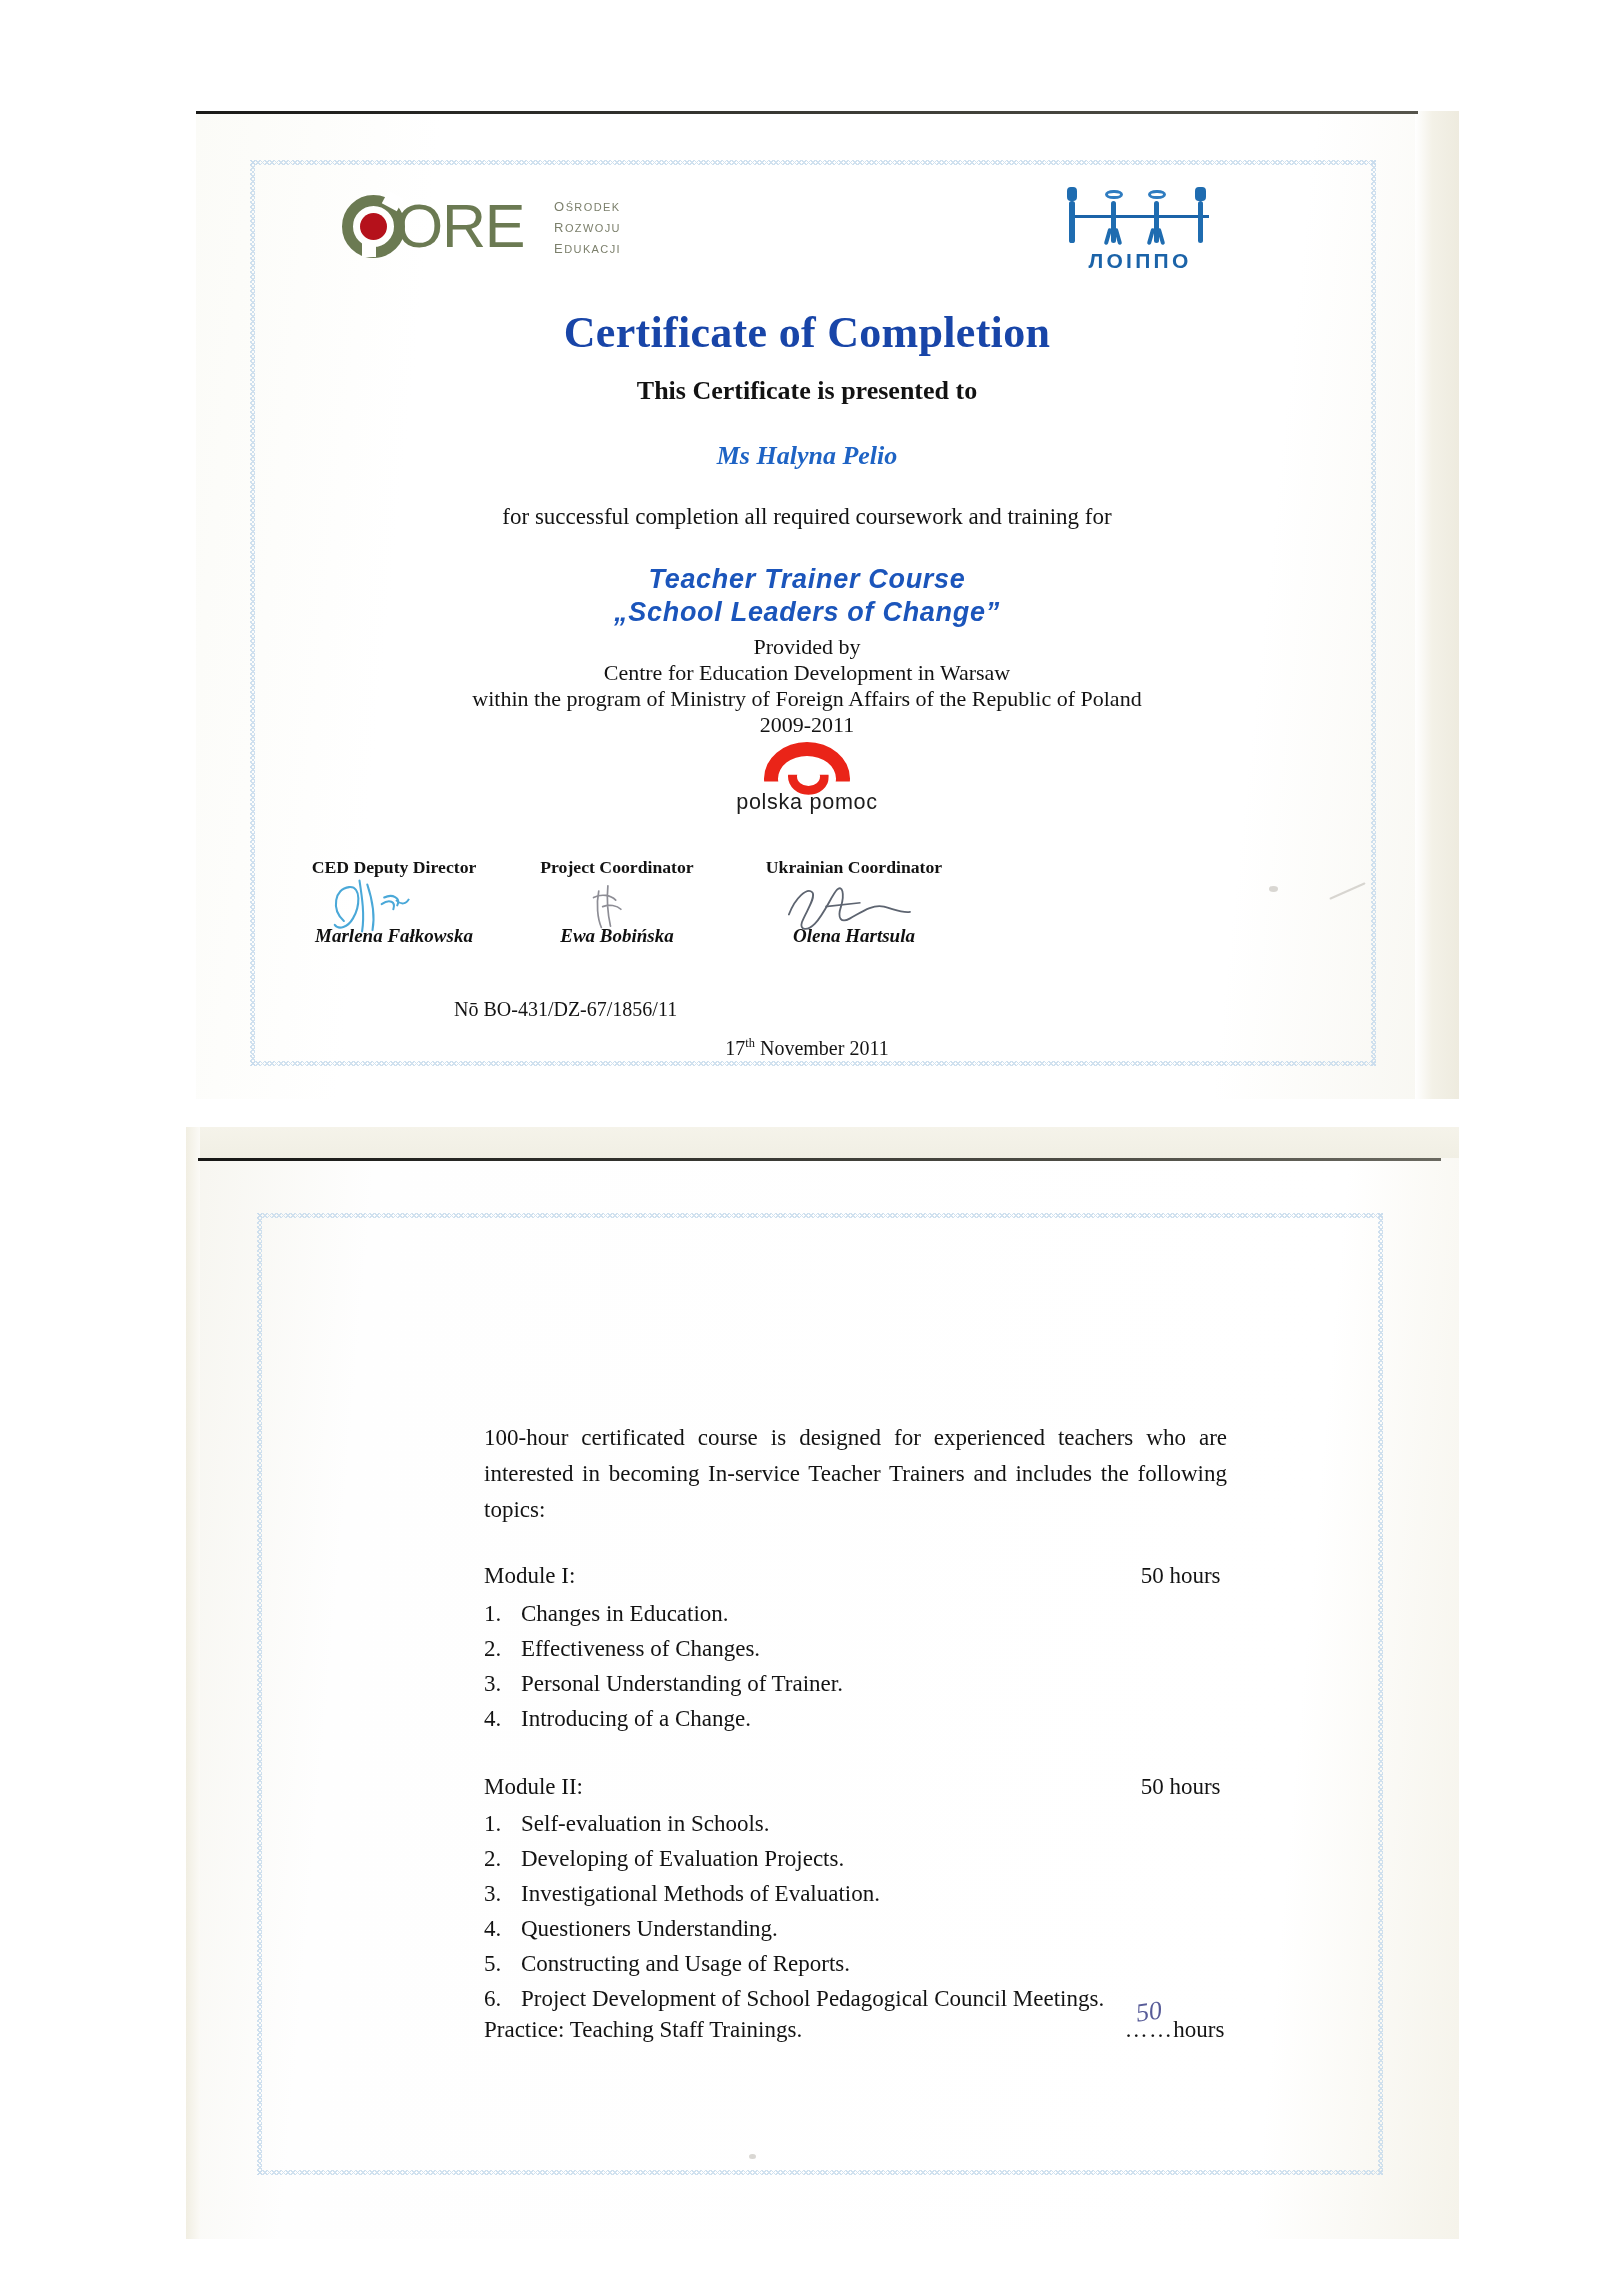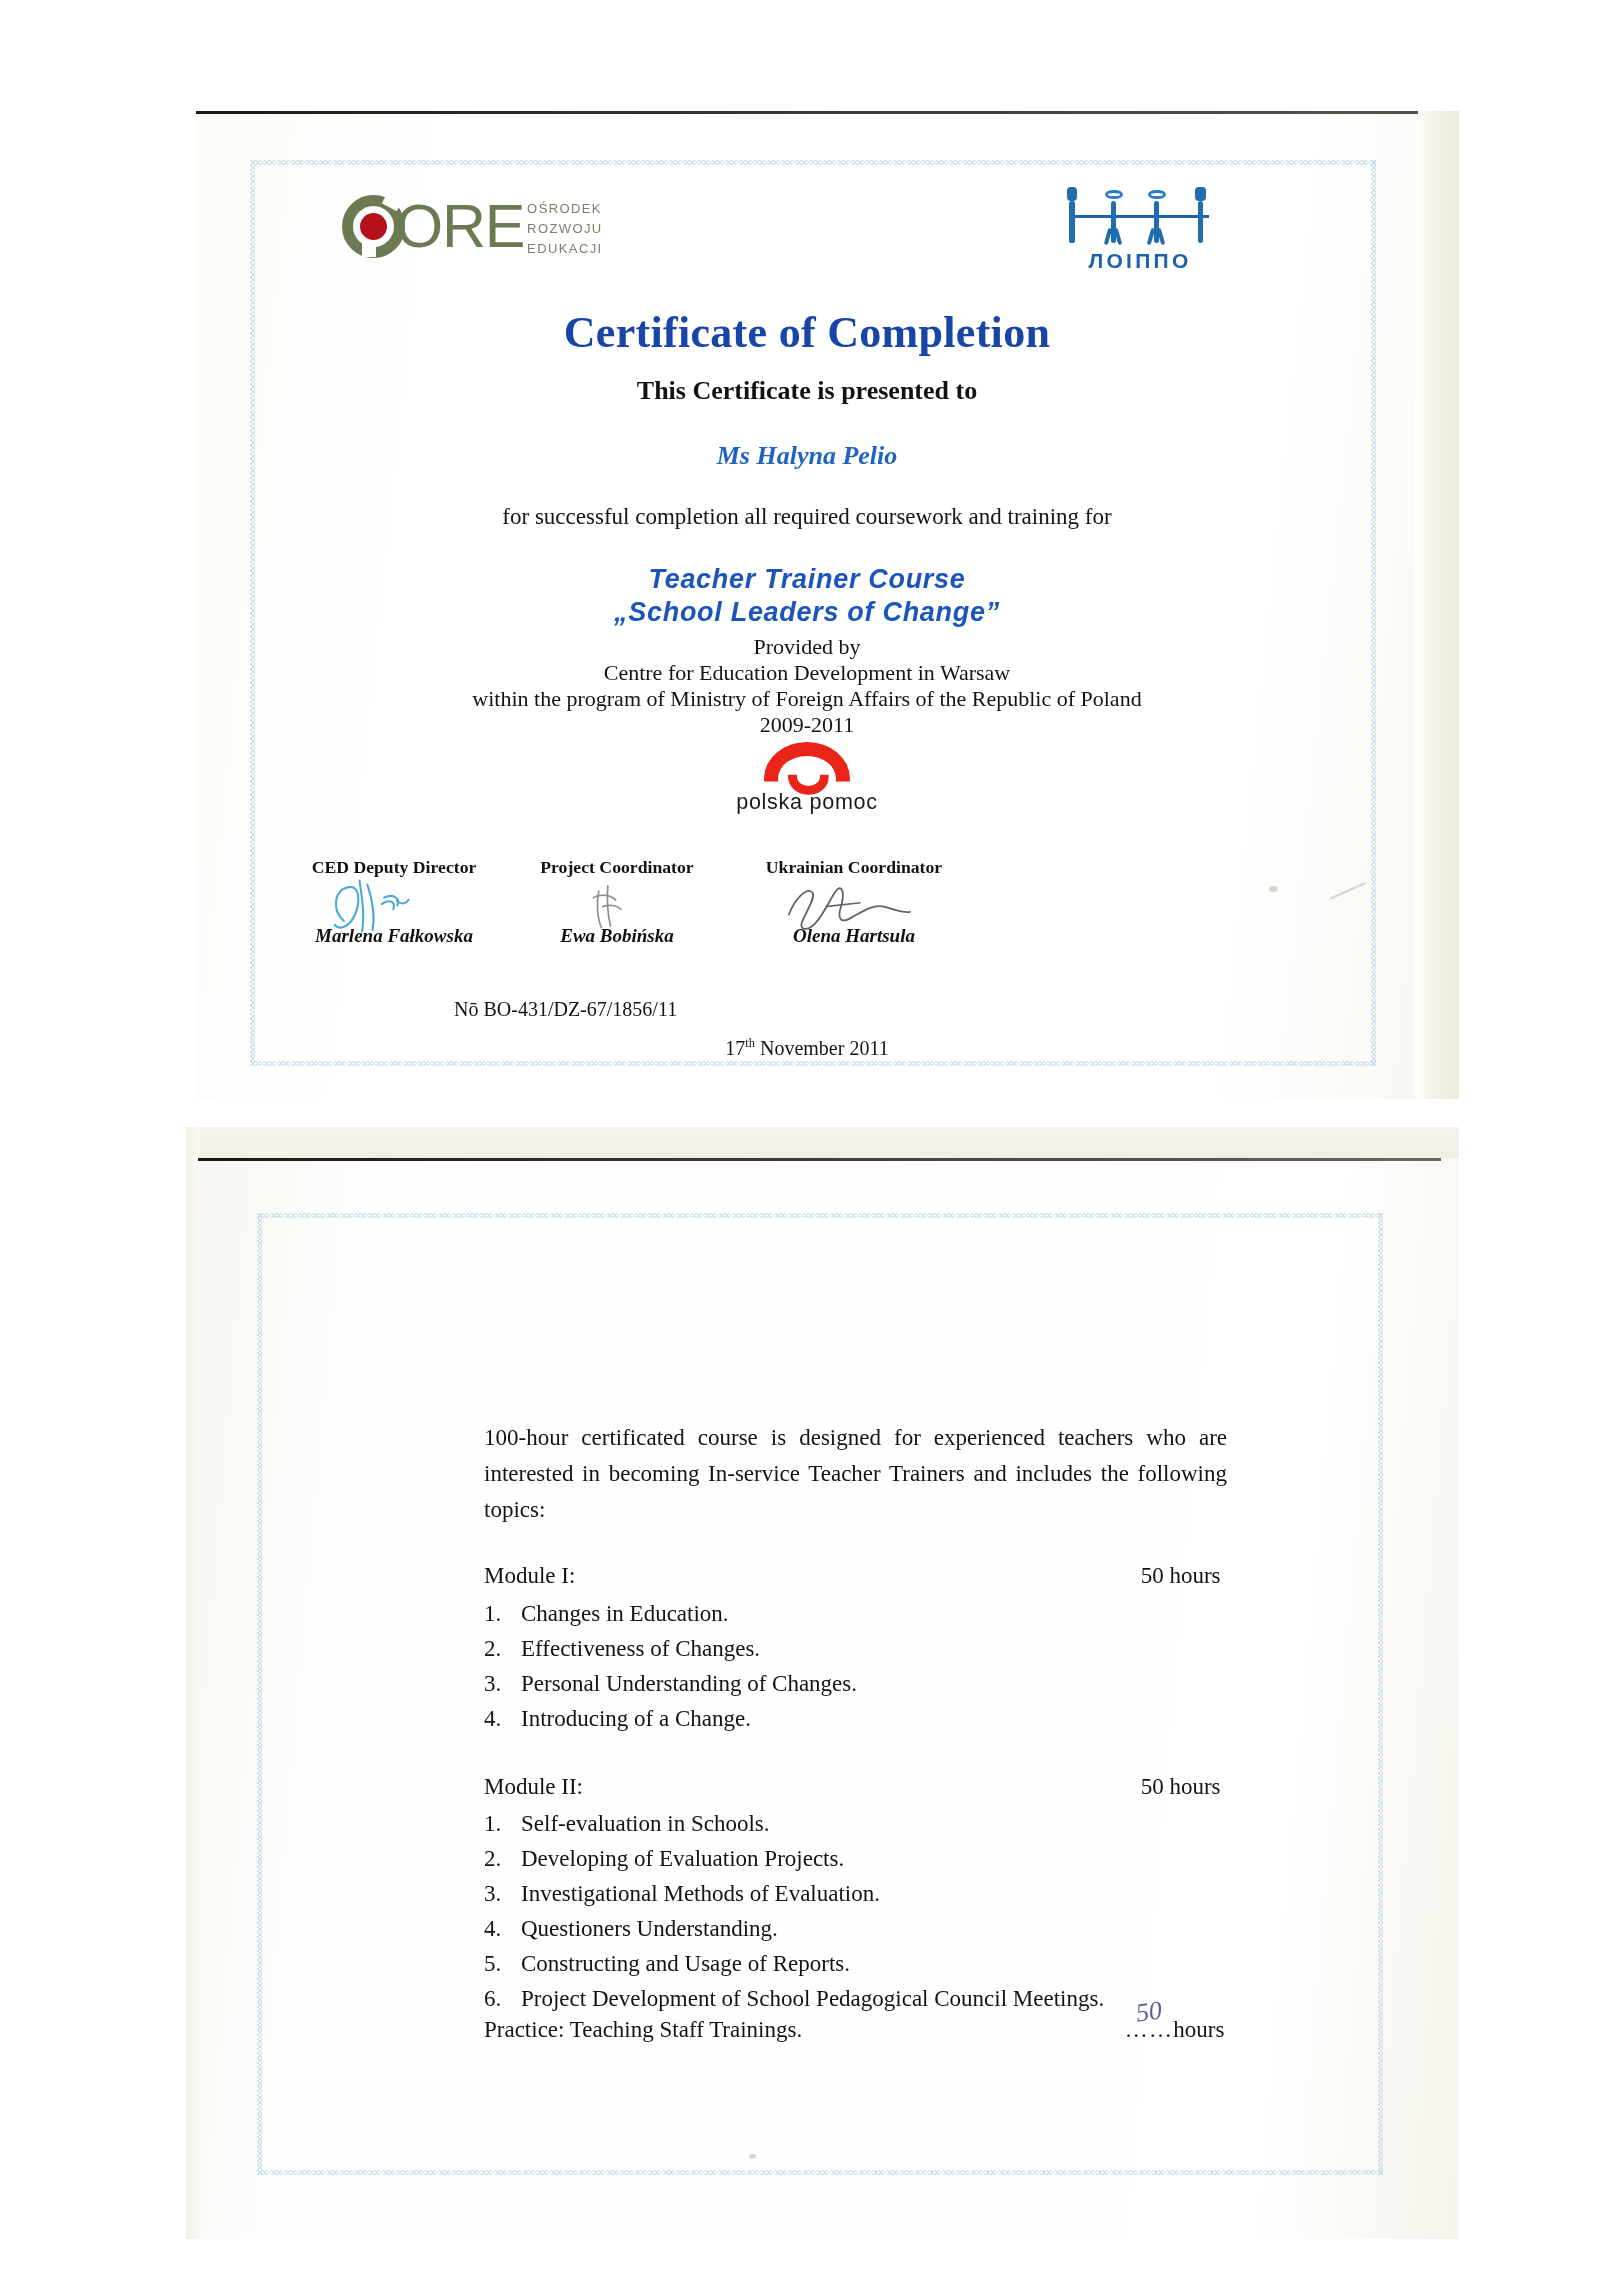--- a/index.html
+++ b/index.html
@@ -165,23 +165,23 @@
   .ore-letters {
     font-family: "Liberation Sans", sans-serif;
     font-size: 61px;
     font-weight: 400;
     color: #6b7a52;
     letter-spacing: -1.3px;
     margin-left: -9.2px;
     line-height: 63px;
   }
   .ore-sub {
-    margin-left: 3px;
+    margin-left: 30px;
     font-family: "Liberation Sans", sans-serif;
-    font-size: 18px;
+    font-size: 15px;
     color: #7b7f6b;
     letter-spacing: 1.4px;
     line-height: 20px;
     font-variant: small-caps;
     text-transform: lowercase;
   }
   .ore-sub span { display: block; }
   .ore-sub span::first-letter { font-size: 19px; }
 
   #loippo-logo {
@@ -645,21 +645,21 @@
       <li>
         <span class="num">1.</span>
         <span class="txt">Changes in Education.</span>
       </li>
       <li>
         <span class="num">2.</span>
         <span class="txt">Effectiveness of Changes.</span>
       </li>
       <li>
         <span class="num">3.</span>
-        <span class="txt">Personal Understanding of Changes.</span>
+        <span class="txt">Personal Understanding of Trainer.</span>
       </li>
       <li>
         <span class="num">4.</span>
         <span class="txt">Introducing of a Change.</span>
       </li>
     </ul>
 
     <div class="module-head" id="module2-head">
       <span>Module II:</span>
       <span class="module-hours">50 hours</span>

